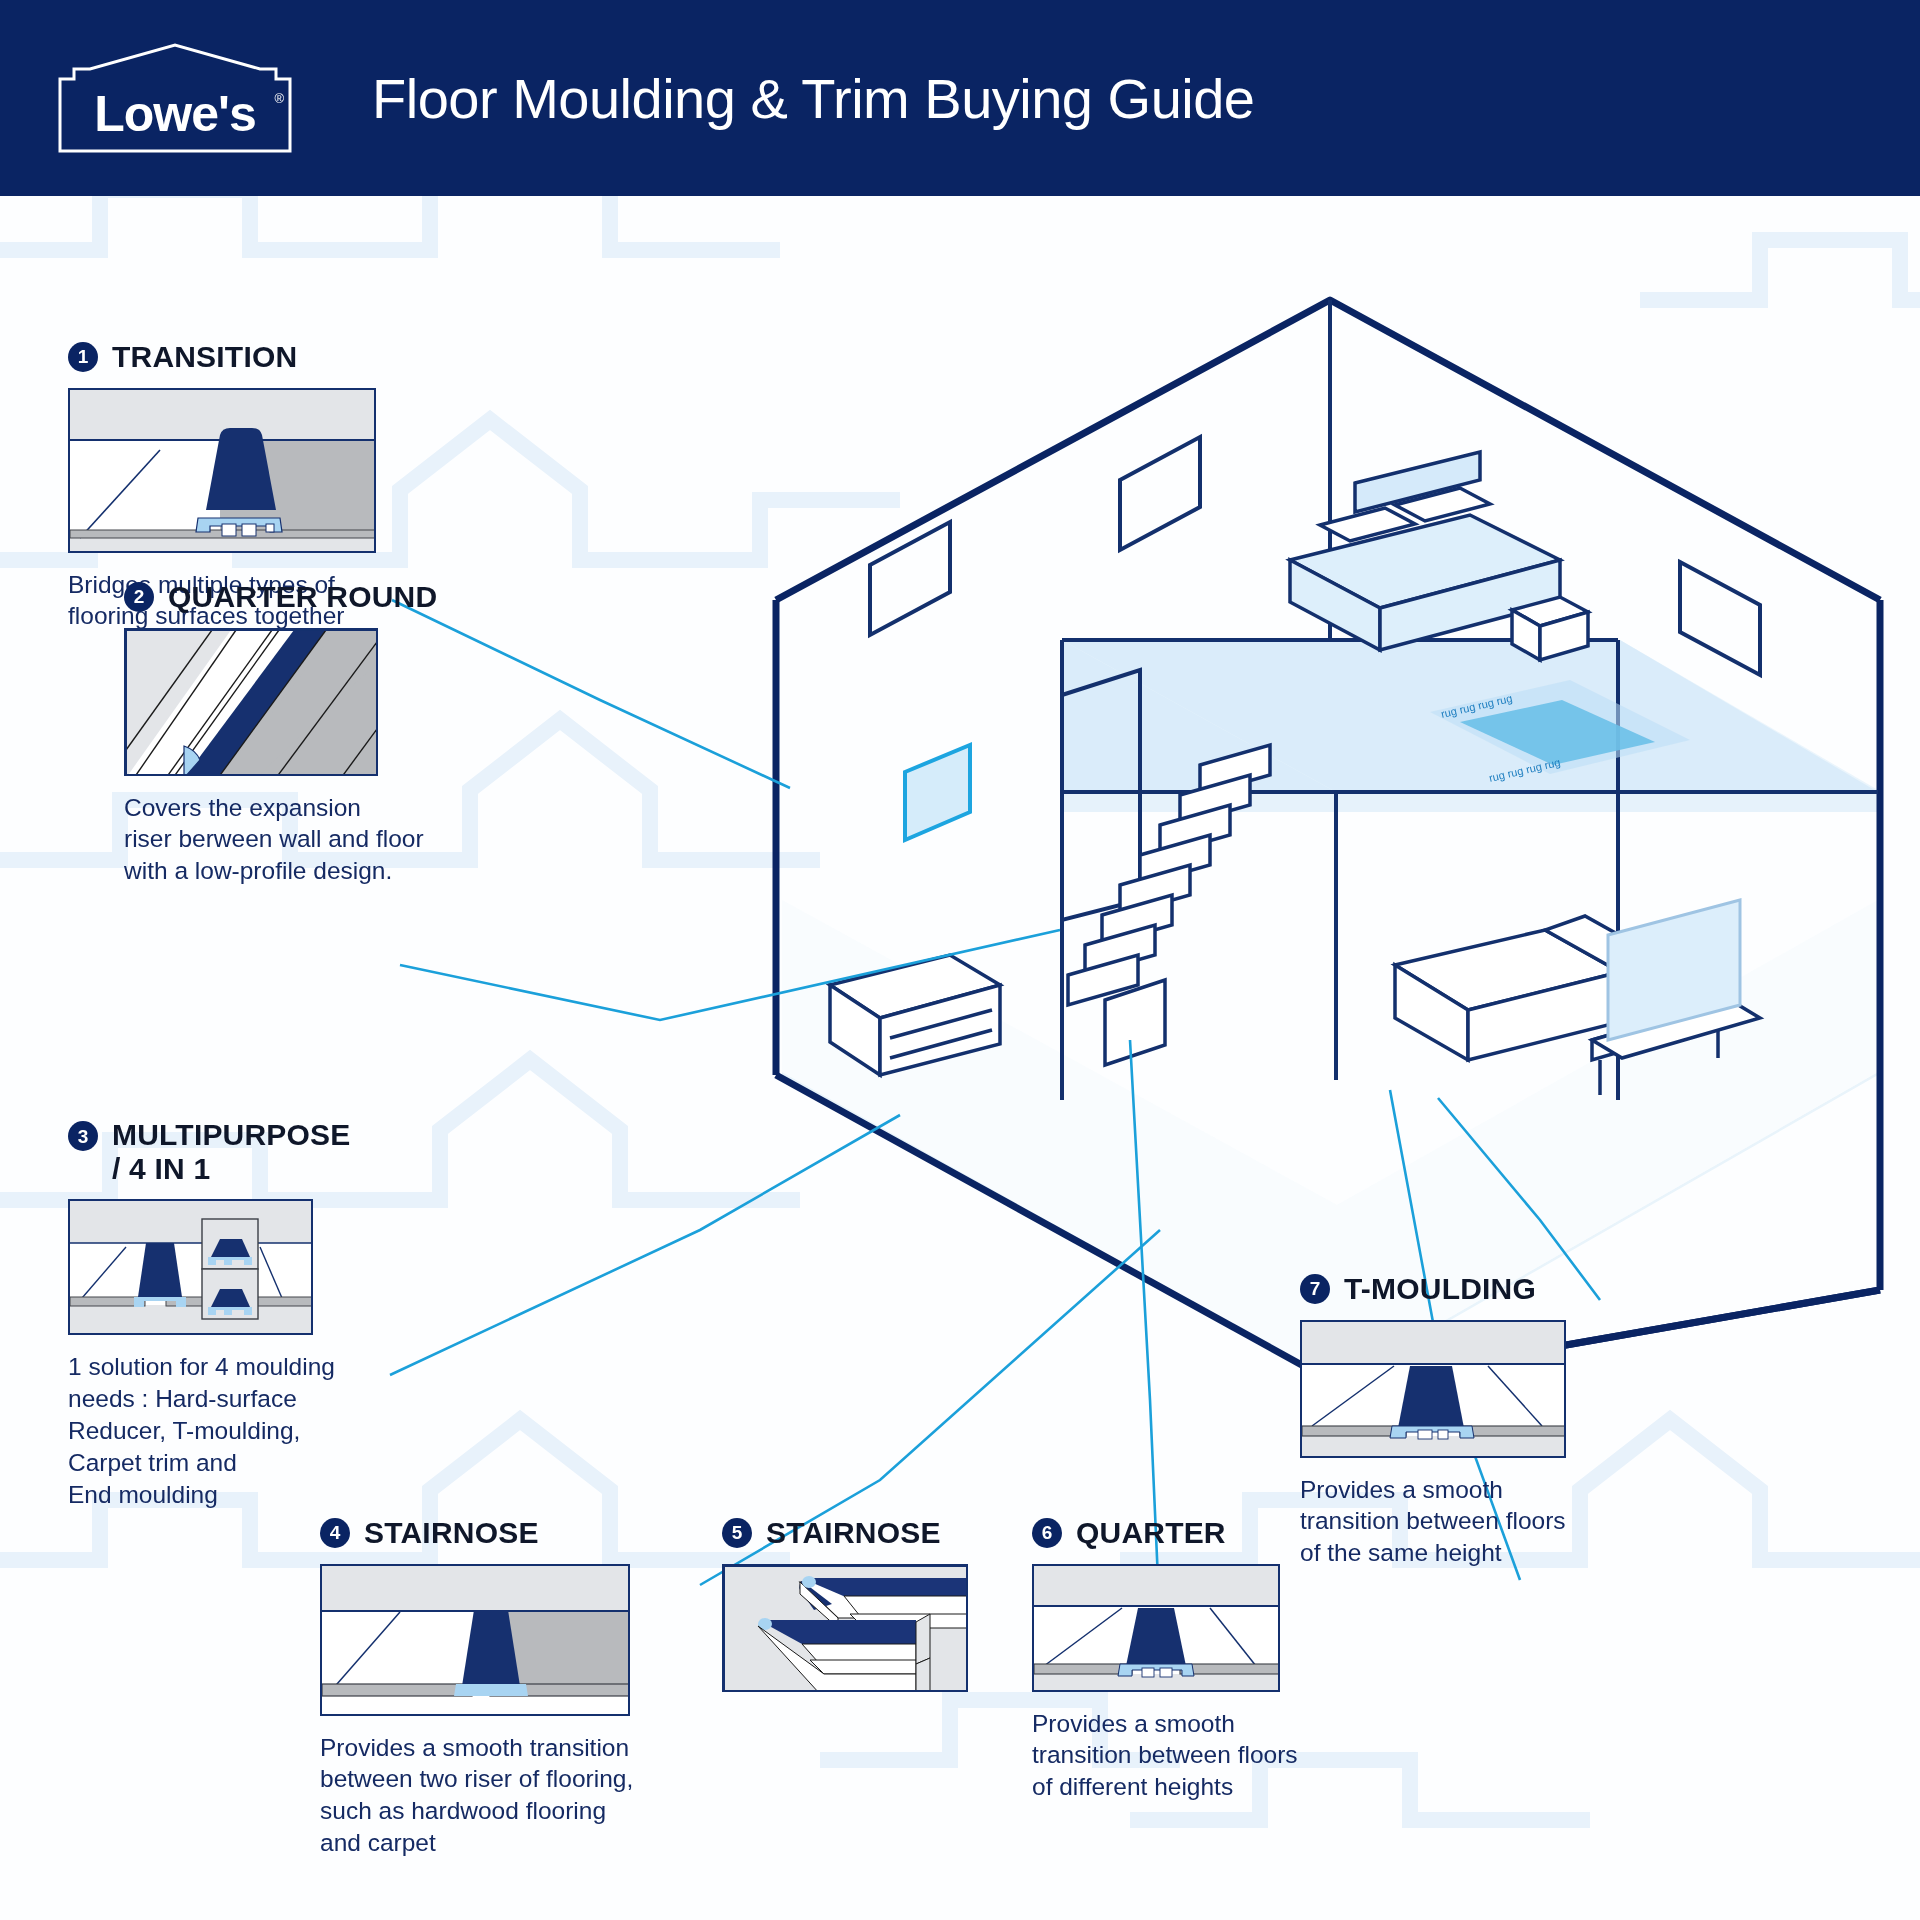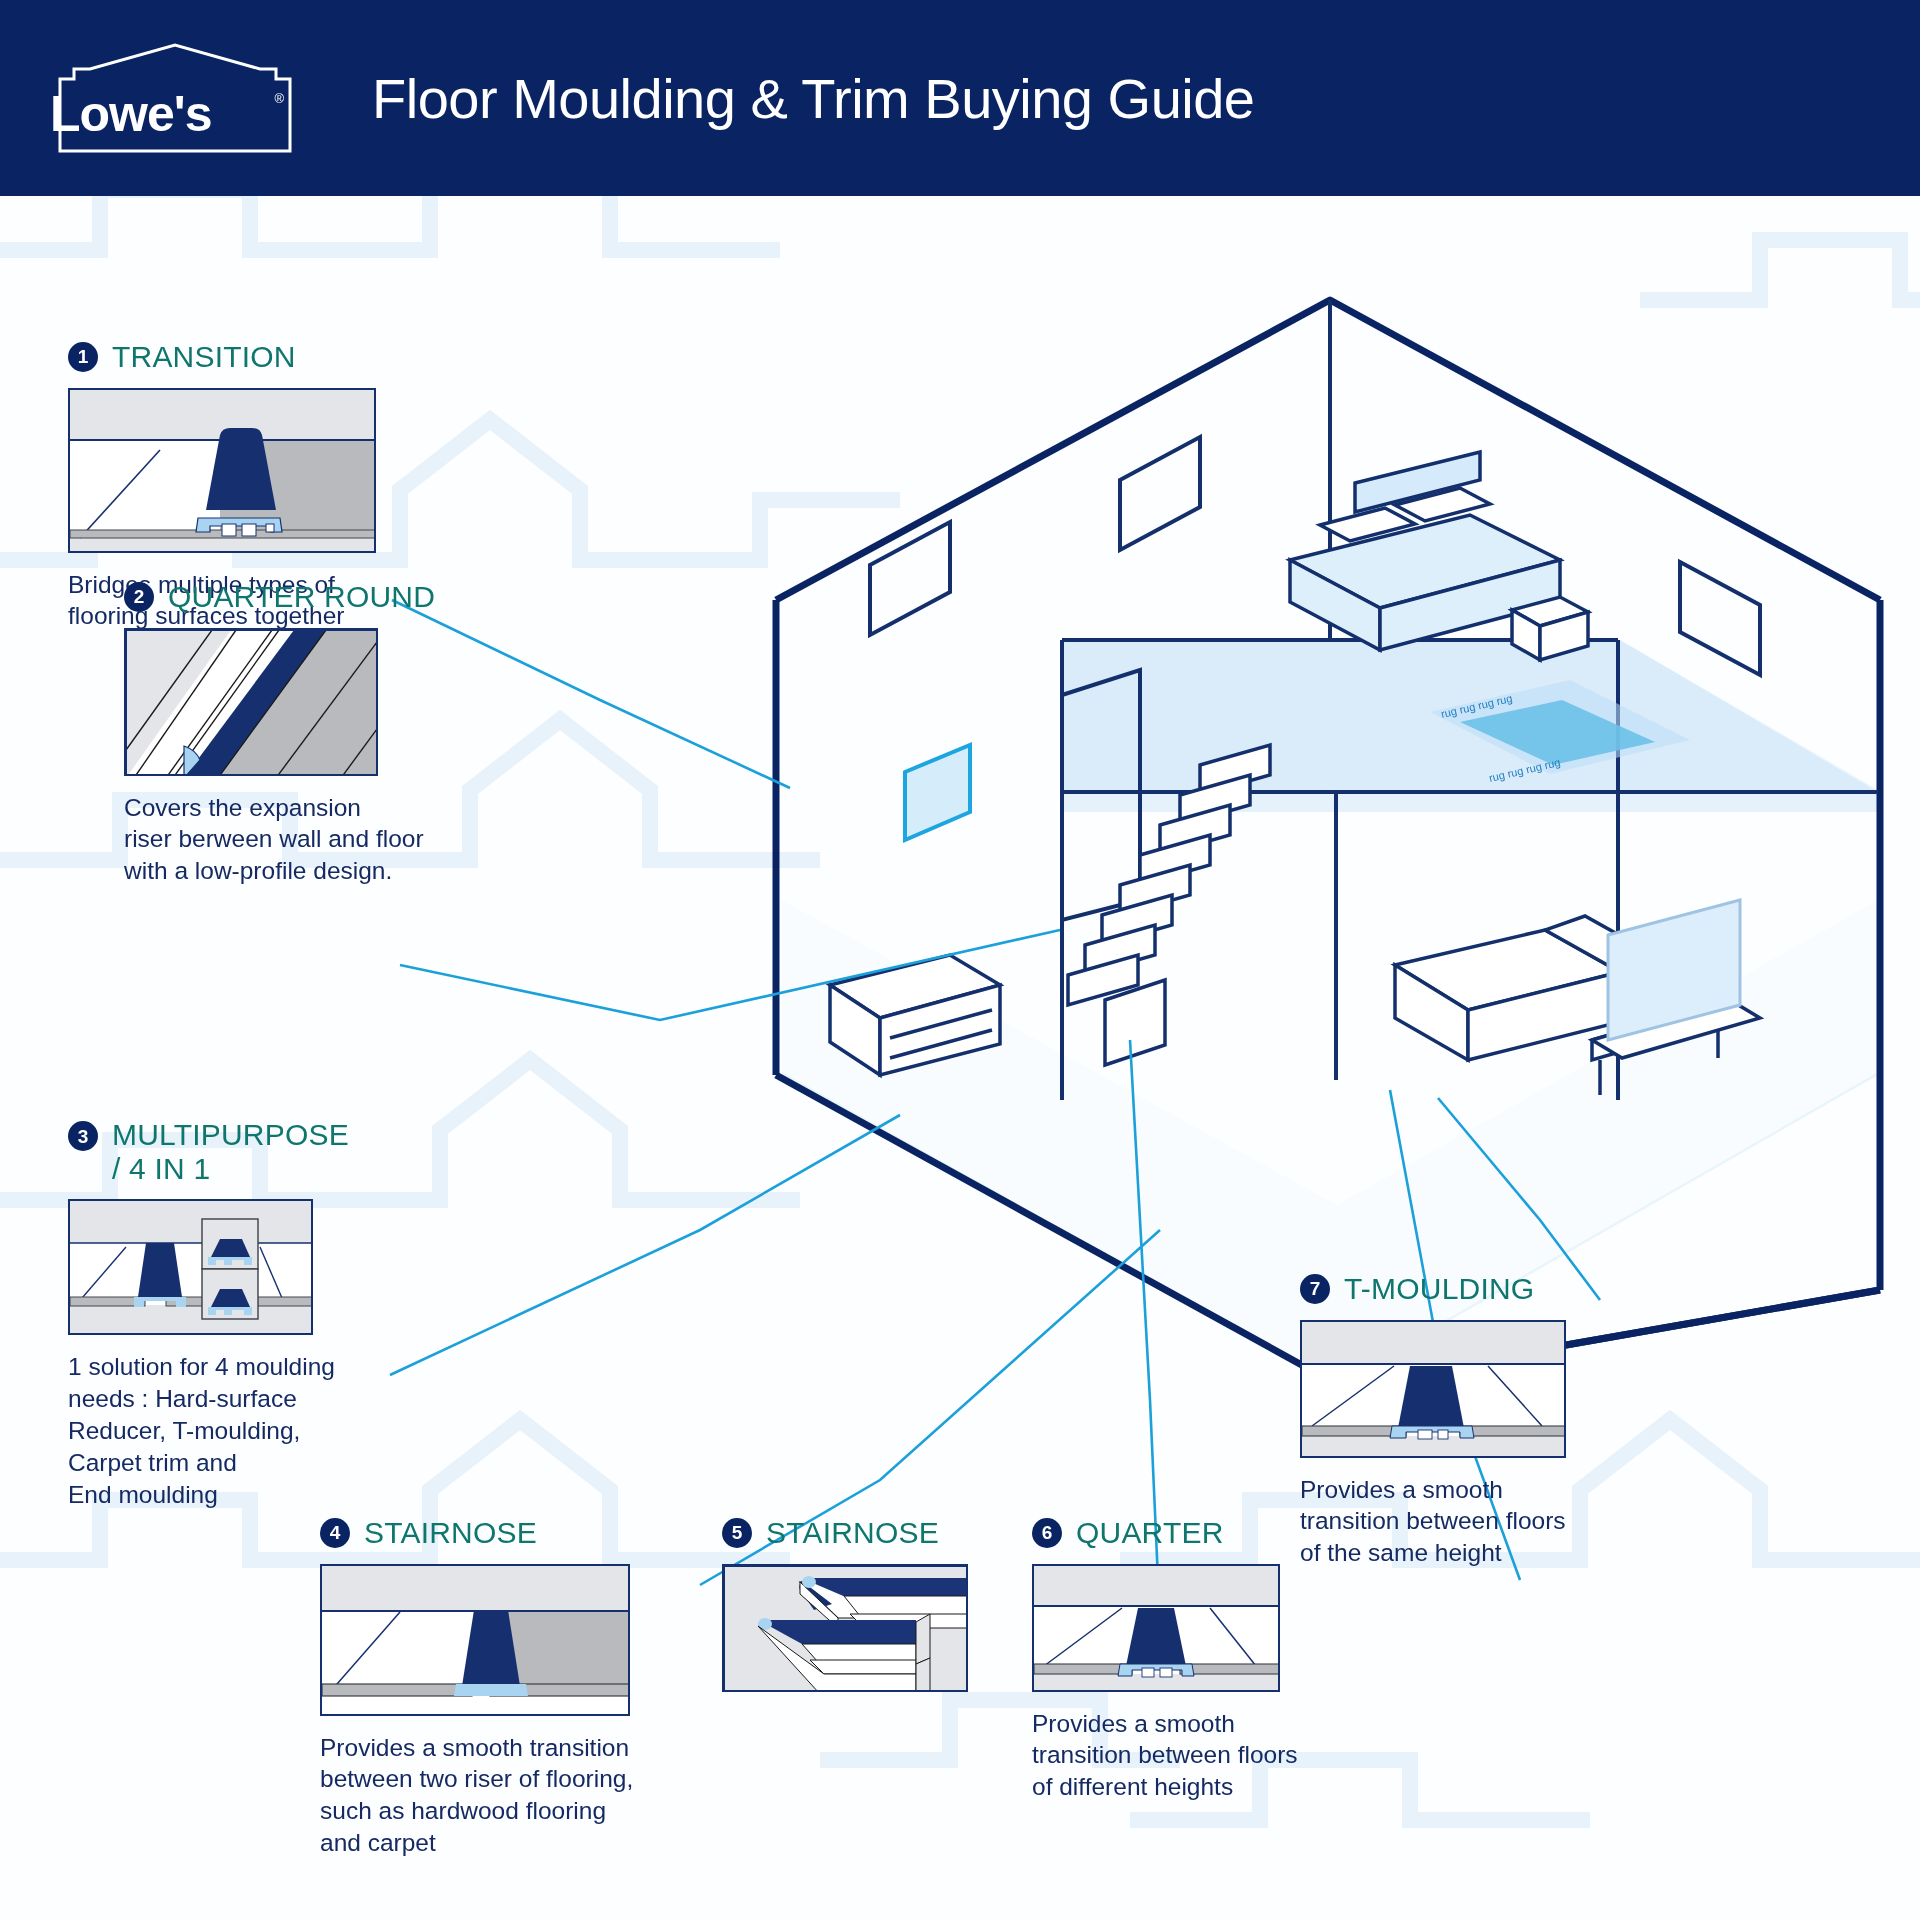--- a/index.html
+++ b/index.html
@@ -32,21 +32,21 @@
   }
   #logo-wrap {
     position: relative;
     width: 250px; height: 118px;
     margin-left: 50px;
     flex: none;
   }
   #logo-text {
     position: absolute;
     left: 0; right: 0; top: 46px;
-    text-align: left;
+    text-align: center;
     color: #ffffff;
     font-size: 50px;
     font-weight: bold;
     letter-spacing: -1px;
     font-family: "Liberation Sans", sans-serif;
   }
   #logo-reg {
     position: absolute;
     right: 16px; top: 52px;
     color: #fff; font-size: 13px;
@@ -68,22 +68,22 @@
   }
   .badge {
     flex: none;
     width: 30px; height: 30px; border-radius: 50%;
     background: #0a2463; color: #ffffff;
     font-size: 19px; font-weight: bold;
     display: flex; align-items: center; justify-content: center;
     line-height: 1;
   }
   .callout-title {
-    color: #0f766e;
-    font-size: 30px; font-weight: normal;
+    color: #0f172a;
+    font-size: 30px; font-weight: bold;
     letter-spacing: 0.2px;
     line-height: 1.12;
     white-space: pre-line;
   }
   .callout-figure {
     border: 2px solid #14306e;
     background: #ffffff;
     overflow: hidden;
     position: relative;
   }

